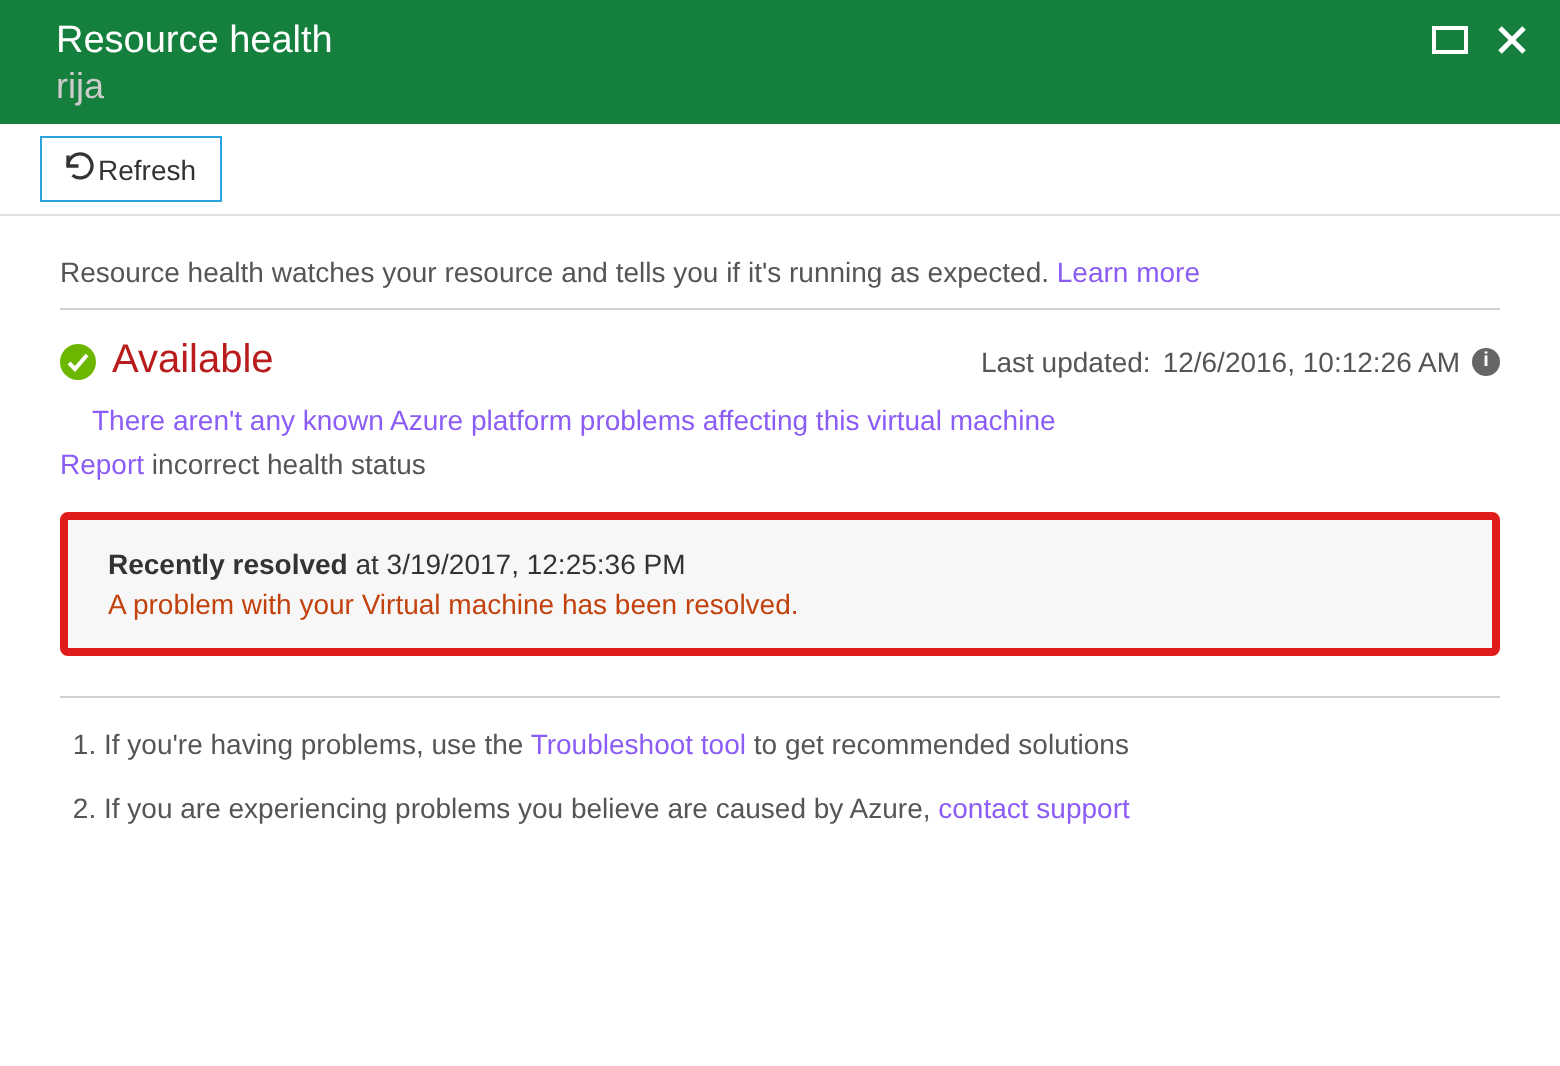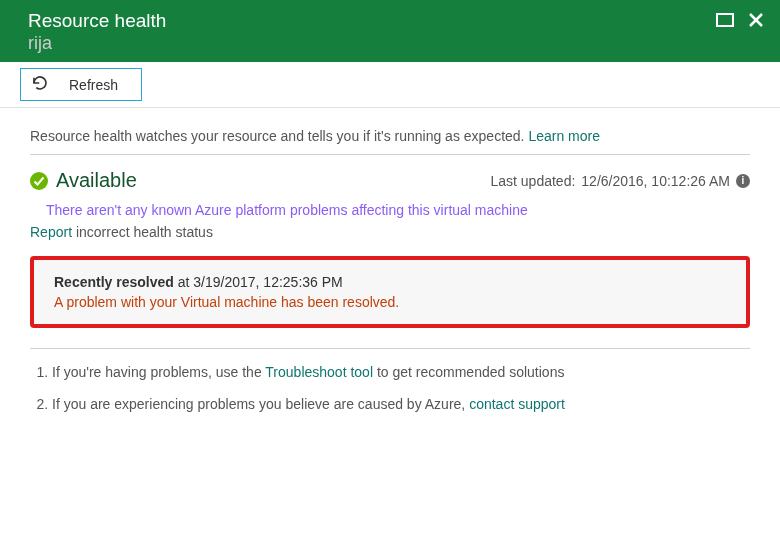--- a/index.html
+++ b/index.html
@@ -25,42 +25,42 @@
     .header-subtitle { font-size: 18px; color: #ccc; margin-top: 1px; }
     .header-controls { display: flex; gap: 14px; align-items: center; margin-top: 2px; }
     .header-controls svg { cursor: pointer; }
     .toolbar {
       border-bottom: 1px solid #e0e0e0;
       padding: 6px 16px 6px 20px;
     }
     .refresh-btn {
       display: inline-flex;
       align-items: center;
-      gap: 20px;
+      gap: 0;
       border: 1px solid #2ba3dd;
       background: #fff;
-      padding: 5px 23px 5px 10px;
+      padding: 5px 12px 5px 10px;
       font-size: 14px;
       color: #333;
       cursor: pointer;
       font-family: inherit;
     }
     .content { padding: 16px 30px 20px 30px; }
     .intro-line { color: #555; margin: 4px 0 10px 0; }
-    .link { color: #0f766e; text-decoration: none; cursor: pointer; }
+    .link { color: #8b5cf6; text-decoration: none; cursor: pointer; }
     .divider { border: none; border-top: 1px solid #d0d0d0; margin: 6px 0 14px 0; }
     .status-row {
       display: flex;
       justify-content: space-between;
       align-items: center;
       margin-bottom: 10px;
     }
     .status-left { display: flex; align-items: center; gap: 8px; }
     .check-icon { width: 18px; height: 18px; }
-    .status-label { font-size: 20px; color: #14532d; }
+    .status-label { font-size: 20px; color: #b91c1c; }
     .status-right { display: flex; align-items: center; gap: 6px; color: #555; font-size: 14px; }
     .status-desc { color: #8b5cf6; margin-bottom: 6px; margin-left: 16px; }
     .report-line { margin-bottom: 16px; color: #555; }
     .resolved-box {
       border: 4px solid #e01b1b;
       border-radius: 4px;
       background: #f7f7f7;
       padding: 14px 20px;
       margin-bottom: 20px;
     }

